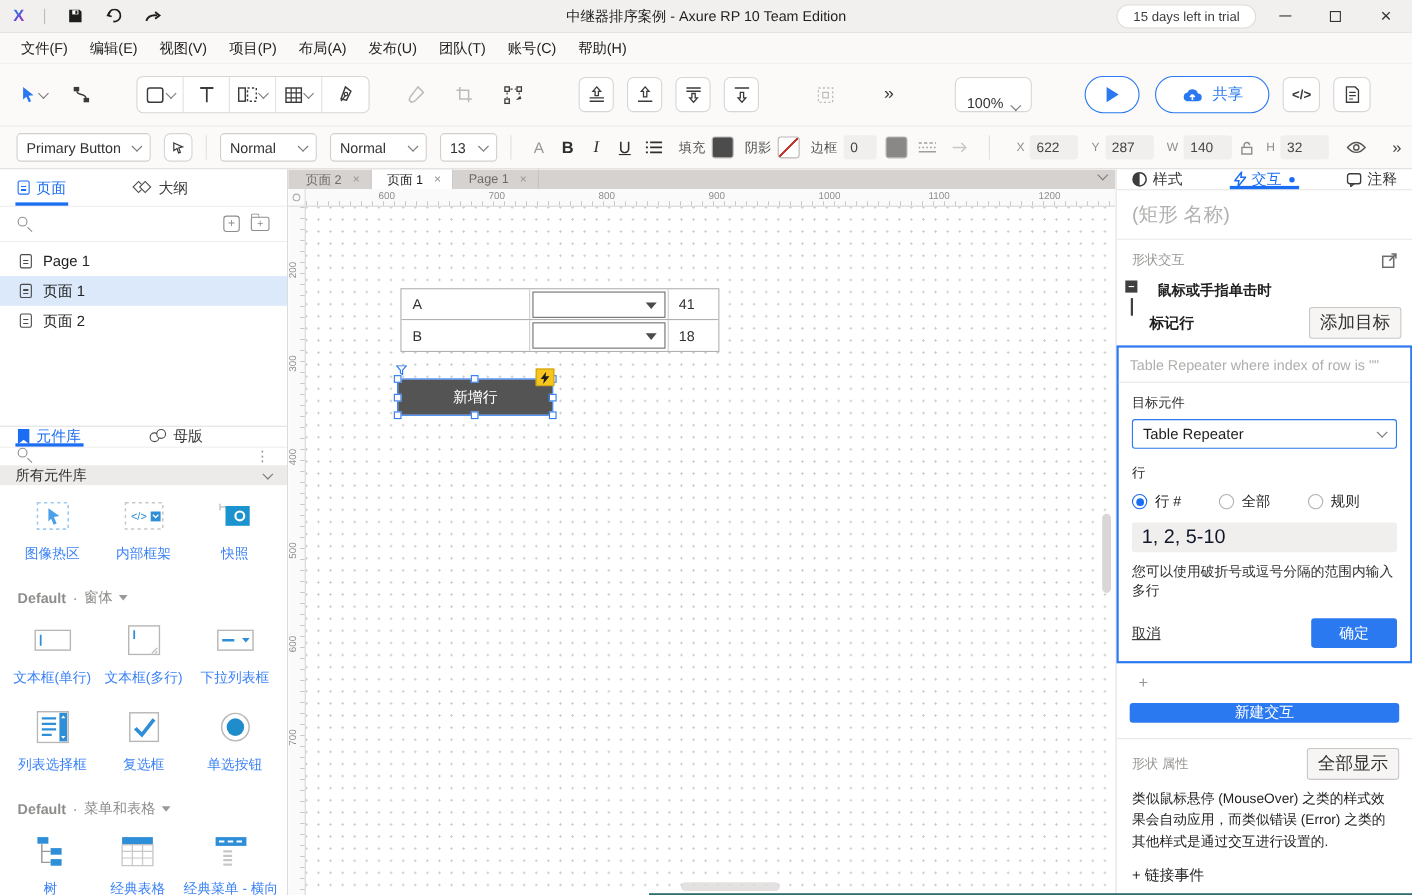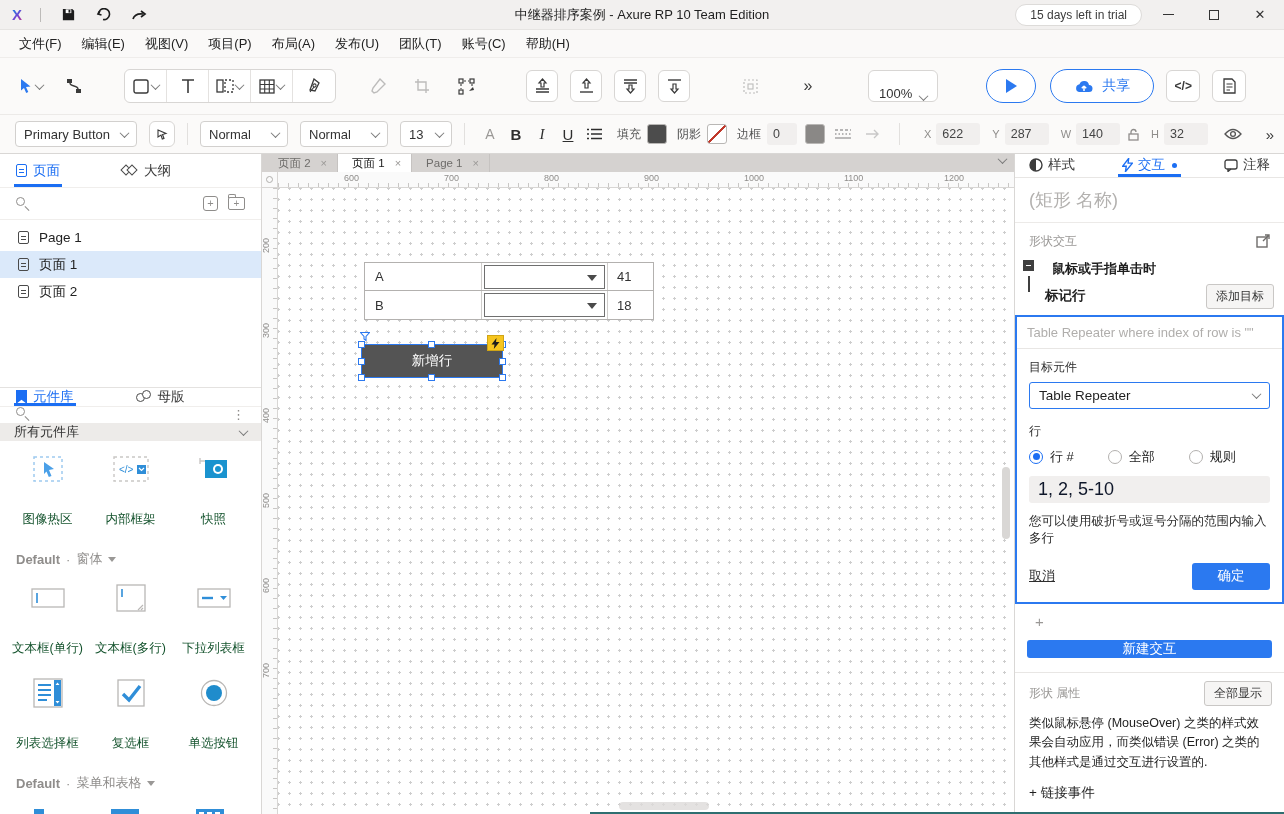--- a/index.html
+++ b/index.html
@@ -62,21 +62,21 @@
   .search-row .grow { flex:1; }
   .pg-list { padding-top:4px; }
   .pg-item { display:flex; align-items:center; gap:10px; height:27px; padding-left:18px; font-size:13.5px; color:#222; }
   .pg-item.selected { background:#dbe9fa; }
   .pages-panel { height:234px; border-bottom:1px solid #e4e2e0; }
   .widgets-panel { flex:1; overflow:hidden; display:flex; flex-direction:column; }
   .lib-filter { height:28px; background:#edebe9; display:flex; align-items:center; justify-content:space-between; padding:0 14px; font-size:13px; color:#333; margin-top:2px; }
   .wgrid { display:grid; grid-template-columns:repeat(3,1fr); padding:2px 6px 0; }
   .witem { display:flex; flex-direction:column; align-items:center; gap:8px; padding:8px 2px 10px; }
   .witem .wic { height:36px; display:flex; align-items:center; justify-content:center; }
-  .witem .wlabel { font-size:12.5px; color:#14532d; white-space:nowrap;margin-top:16px; }
+  .witem .wlabel { font-size:12.5px; color:#3b82f6; white-space:nowrap; }
   .wsec { padding:12px 16px 2px; font-size:13px; color:#8f8d8b; display:flex; align-items:center; gap:6px; }
   .wsec b { color:#8f8d8b; }
   .caret-down { width:0; height:0; border-left:4px solid transparent; border-right:4px solid transparent; border-top:5px solid #9a9896; display:inline-block; }
 
   
   .ic-doc { width:11px; height:13px; border:1.3px solid #4a4a4a; border-radius:2px; background:repeating-linear-gradient(to bottom,transparent 0 2px,#4a4a4a 2px 3.2px) content-box; padding:2px; }
   .ic-doc.blue { border-color:#1b6ef3; background:repeating-linear-gradient(to bottom,transparent 0 2px,#1b6ef3 2px 3.2px) content-box; }
   .ic-diamond { position:relative; width:16px; height:13px; }
   .ic-diamond i { position:absolute; width:8px; height:8px; border:1.4px solid #4a4a4a; transform:rotate(45deg); top:2px; }
   .ic-diamond i:first-child { left:0; } .ic-diamond i:last-child { left:6px; background:#fff; }
@@ -135,21 +135,21 @@
   .itab.active::after { content:""; position:absolute; left:-4px; right:-4px; bottom:0; height:3px; background:#1b6ef3; }
   .blue-dot { width:5px; height:5px; border-radius:50%; background:#1b6ef3; margin-left:2px; }
   .insp-name { padding:10px 14px; color:#b3b1af; font-size:18px; border-bottom:1px solid #eceae8; }
   .insp-sec { display:flex; align-items:center; justify-content:space-between; padding:10px 14px 6px; color:#9a9896; font-size:12px; }
   .evt-row { display:flex; gap:18px; padding:4px 14px 2px 8px; font-weight:bold; font-size:13px; color:#1f1f1f; position:relative; }
   .minus-box { width:11px; height:11px; background:#3f3f3f; display:flex; align-items:center; justify-content:center; }
   .minus-box i { width:5px; height:0; border-top:1.6px solid #fff; }
   .evt-tree { position:absolute; left:13px; top:20px; height:16px; width:2px; background:#3f3f3f; }
   .act-row { display:flex; align-items:center; justify-content:space-between; padding:4px 10px 6px 30px; }
   .act-row b { font-size:13.5px; color:#1f1f1f; }
-  .ghost-btn { border:1px solid #c9c7c5; background:#f6f5f4; border-radius:3px; font-size:12px; color:#333; padding:3px 9px; }
+  .ghost-btn { border:1px solid #c9c7c5; background:#f6f5f4; border-radius:3px; font-size:16px; color:#333; padding:3px 9px; }
 
   .popup { border:2px solid #2b79f0; background:#fff; }
   .popup-summary { padding:8px 10px; color:#b0aeac; font-size:13px; border-bottom:1px solid #e8e6e4; white-space:nowrap; overflow:hidden; }
   .popup-body { padding:10px 12px 12px; }
   .fld-lbl { font-size:12px; color:#2e2e2e; margin-bottom:6px; }
   .popup-select { height:27px; border:1px solid #2b79f0; border-radius:3px; display:flex; align-items:center; justify-content:space-between; padding:0 9px; font-size:13.5px; color:#1f1f1f; }
   .radio-row { display:flex; align-items:center; gap:34px; margin:8px 0 10px; }
   .radio { display:flex; align-items:center; gap:7px; font-size:13px; color:#1f1f1f; }
   .rdot { width:14px; height:14px; border-radius:50%; border:1.4px solid #b3b1af; background:#fff; }
   .rdot.on { border-color:#1b6ef3; display:flex; align-items:center; justify-content:center; }

